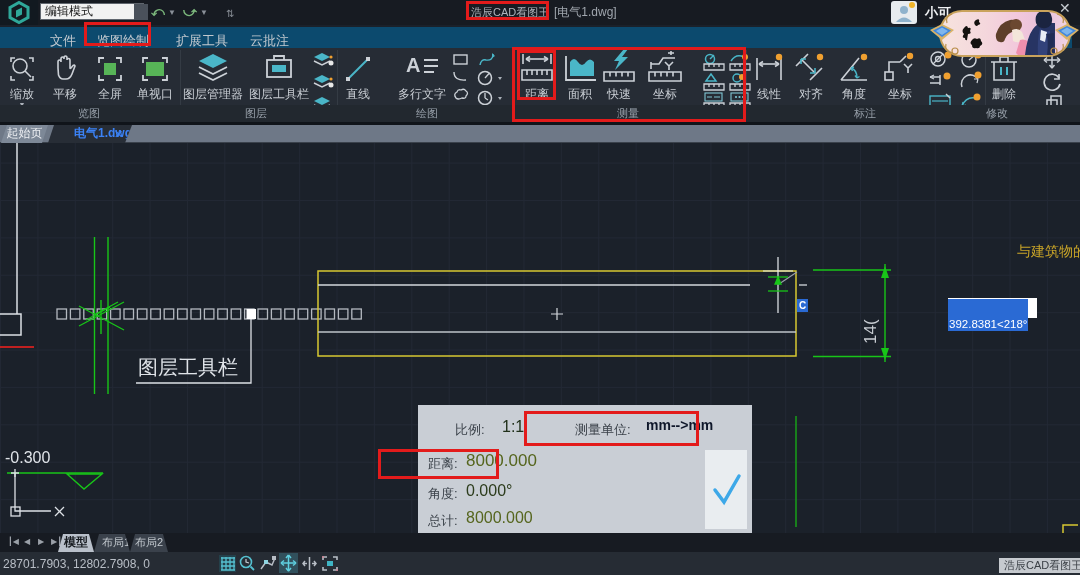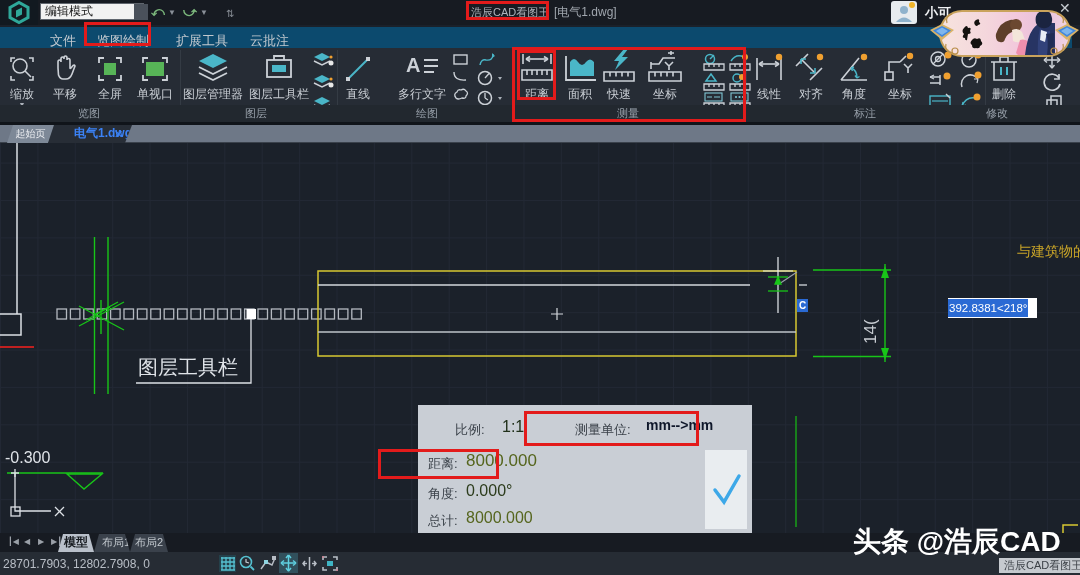--- a/index.html
+++ b/index.html
@@ -33,36 +33,36 @@
 .gsep { position:absolute; width:1px; height:71px; background:#343b44; top:50px; }
 .bigbtn { position:absolute; top:51px; text-align:center; color:#c9ced4; font-size:12px; }
 .bigbtn .ic { height:33px; display:flex; align-items:flex-end; justify-content:center; }
 .bigbtn .lb { margin-top:2px; white-space:nowrap; }
 .smic { position:absolute; }
 #ribbonedge { position:absolute; left:0; top:122px; width:1080px; height:3px; background:#10141a; }
 
 
 #tabbar { position:absolute; left:0; top:125px; width:1080px; height:18px; background:#6e7887; border-bottom:1px solid #3a414b; }
 .doctab { position:absolute; top:0; height:18px; font-size:12px; line-height:17px; white-space:nowrap; }
-#tab1 { left:1px; width:47px; font-size:10px; color:#eceef2; background:#7d8897; clip-path:polygon(6px 0, 100% 0, calc(100% - 6px) 100%, 0 100%); text-align:center;margin-left:6px; }
+#tab1 { left:1px; width:47px; font-size:12px; color:#eceef2; background:#7d8897; clip-path:polygon(6px 0, 100% 0, calc(100% - 6px) 100%, 0 100%); text-align:center; }
 #tab2 { left:48px; width:84px; color:#3b82f6; font-weight:bold; background:#272d36; clip-path:polygon(6px 0, 100% 0, calc(100% - 7px) 100%, 0 100%); text-align:right; padding-left:7px; }
 
 
 #canvas { position:absolute; left:0; top:143px; width:1080px; height:390px; background:#1b212a; }
 #grid { position:absolute; left:0; top:0; width:1080px; height:390px;
   background-image:linear-gradient(to right, #222834 1px, transparent 1px), linear-gradient(to bottom, #222834 1px, transparent 1px);
   background-size:37.4px 37.4px; background-position:0px 19.6px; }
 #cadsvg { position:absolute; left:0; top:0; }
 .cadtxt { position:absolute; color:#dfe3e8; font-weight:300; white-space:nowrap; }
 
 
 #tipicon { position:absolute; left:797px; top:299px; width:11px; height:13px; background:#2a6ad4; color:#fff; font-size:10px; font-weight:bold; text-align:center; line-height:13px; }
 #tipbox { position:absolute; left:810px; top:299px; width:138px; height:18px; background:#454b54; color:#d8dce0; font-size:10px; line-height:18px; padding-left:4px; white-space:nowrap; }
 #tipinput { position:absolute; left:948px; top:298px; width:89px; height:20px; background:#ffffff; font-size:11.5px; }
-#tipsel { position:absolute; left:0px; top:1px; height:18px; background:#2a6ad4; color:#fff; padding:0 1px; line-height:18px; white-space:nowrap; }
+#tipsel { position:absolute; left:0px; top:1px; height:18px; background:#2a6ad4; color:#fff; padding:16px 1px; line-height:18px; white-space:nowrap; }
 
 
 #dlg { position:absolute; left:371px; top:405px; width:334px; height:128px; background:#c9ced5;margin-left:47px; }
 .dlbl { position:absolute; font-size:13px; color:#3a4149; }
 .dval { position:absolute; font-family:"Liberation Sans", sans-serif; }
 #okbtn { position:absolute; left:287px; top:45px; width:42px; height:79px; background:#e9edf0; }
 
 
 #layoutbar { position:absolute; left:0; top:533px; width:1080px; height:19px; background:#171b22; }
 .navarr { position:absolute; top:4px; font-size:8px; color:#9aa0a8; }
@@ -625,21 +625,20 @@
     <div class="sic" style="left:321px; top:3px;"><svg width="18" height="17" viewBox="0 0 18 17">
       <g stroke="#b8bec6" stroke-width="1.6" fill="none">
         <path d="M2,5 L2,2 L6,2 M12,2 L16,2 L16,5 M16,12 L16,15 L12,15 M6,15 L2,15 L2,12"></path>
       </g>
       <rect x="6" y="6" width="6" height="5" fill="#3fb4c4"></rect>
       <circle cx="2" cy="2" r="1" fill="#d08090"></circle>
           <circle cx="16" cy="15" r="1" fill="#d08090"></circle>
     </svg></div>
   </div>
 
-  <div id="wm">头条 @浩辰CAD</div>
   <div id="corner-tip">浩辰CAD看图王</div>
 
   <div id="banner" style="position:absolute; left:928px; top:0px; width:152px; height:62px;">
     <svg width="152" height="62" viewBox="0 0 152 62">
       <defs>
         <linearGradient id="bgrad" x1="0" y1="0" x2="1" y2="0">
           <stop offset="0" stop-color="#f7e3de"></stop>
           <stop offset="0.35" stop-color="#f4d7dc"></stop>
           <stop offset="0.6" stop-color="#f2c8dc"></stop>
           <stop offset="0.8" stop-color="#e8c0da"></stop>

